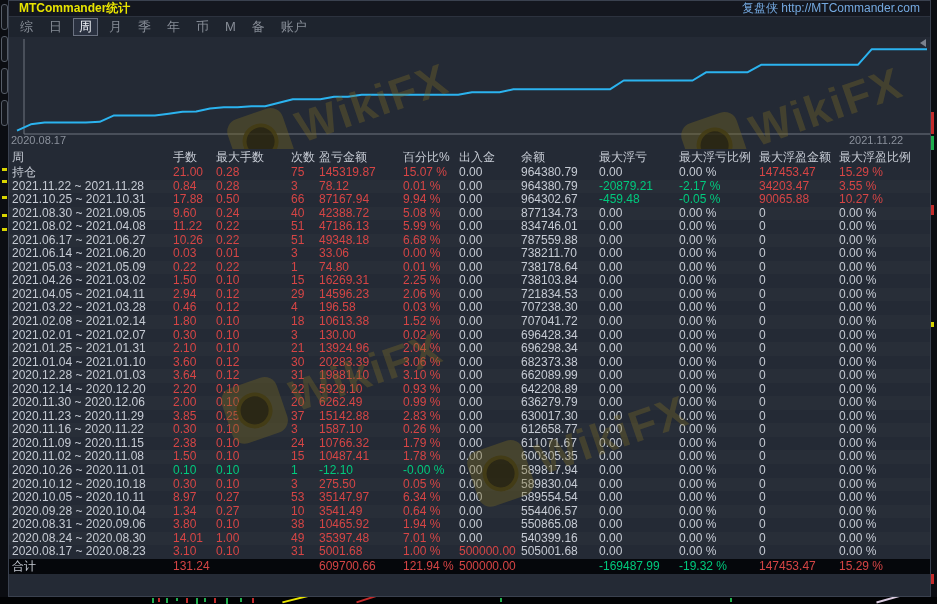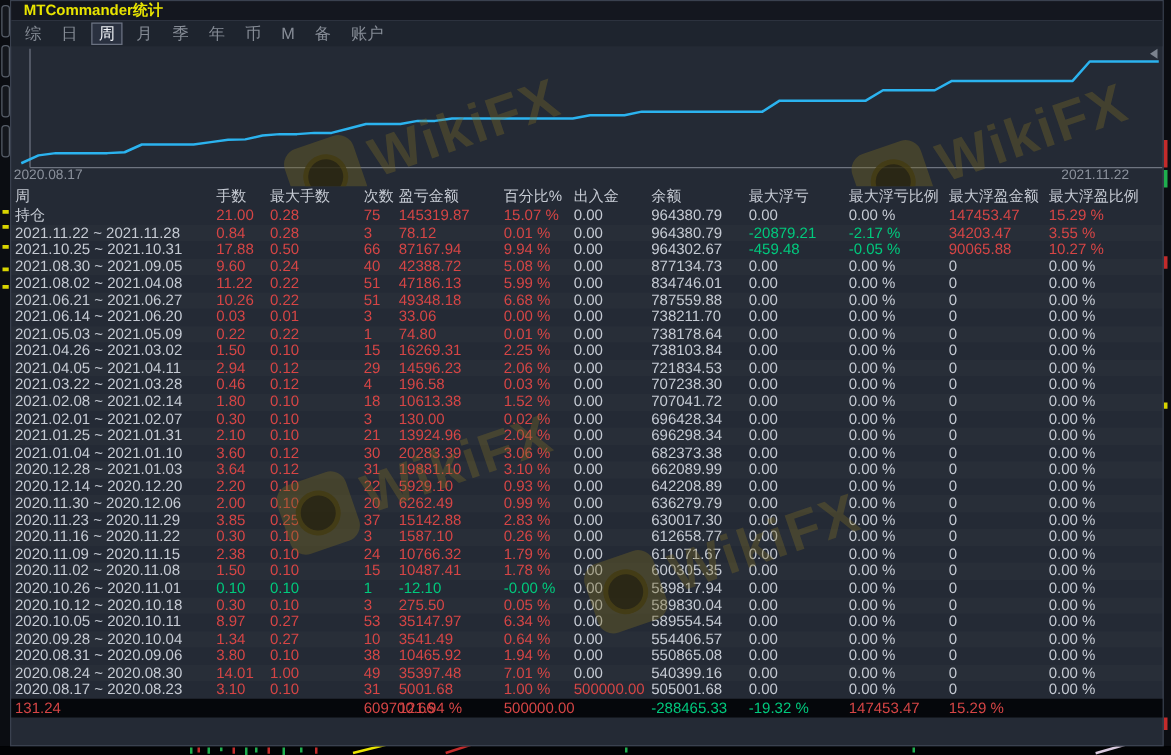--- a/index.html
+++ b/index.html
@@ -97,20 +97,21 @@
   <div class="c" style="left:356px;width:22px;height:2px;background:#c32b2b;transform:rotate(-18deg)"></div>
   <div class="c" style="left:500px;height:4px;background:#1fae4e"></div>
   <div class="c" style="left:730px;height:4px;background:#1fae4e"></div>
   <div class="c" style="left:876px;width:26px;height:2px;background:#d9c9de;transform:rotate(-16deg)"></div>
 </div>
 
 <div class="window">
 
   <div class="titlebar">
     <span class="title">MTCommander统计</span>
+    <span class="ext-link">复盘侠 http://MTCommander.com</span>
   </div>
 
   <div class="menubar" id="menubar">
       <span class="menu-item">综</span>
       <span class="menu-item">日</span>
       <span class="menu-item active">周</span>
       <span class="menu-item">月</span>
       <span class="menu-item">季</span>
       <span class="menu-item">年</span>
       <span class="menu-item">币</span>
@@ -235,21 +236,21 @@
         <div class="cell r">47186.13</div>
         <div class="cell r">5.99 %</div>
         <div class="cell w">0.00</div>
         <div class="cell w">834746.01</div>
         <div class="cell w">0.00</div>
         <div class="cell w">0.00 %</div>
         <div class="cell w">0</div>
         <div class="cell w">0.00 %</div>
       </div>
       <div class="trow">
-        <div class="cell w">2021.06.21 ~ 2021.06.27</div>
+        <div class="cell w">2021.06.17 ~ 2021.06.27</div>
         <div class="cell r">10.26</div>
         <div class="cell r">0.22</div>
         <div class="cell r">51</div>
         <div class="cell r">49348.18</div>
         <div class="cell r">6.68 %</div>
         <div class="cell w">0.00</div>
         <div class="cell w">787559.88</div>
         <div class="cell w">0.00</div>
         <div class="cell w">0.00 %</div>
         <div class="cell w">0</div>
@@ -571,27 +572,28 @@
         <div class="cell r">5001.68</div>
         <div class="cell r">1.00 %</div>
         <div class="cell r">500000.00</div>
         <div class="cell w">505001.68</div>
         <div class="cell w">0.00</div>
         <div class="cell w">0.00 %</div>
         <div class="cell w">0</div>
         <div class="cell w">0.00 %</div>
       </div>
       <div class="trow total">
+        <div class="cell w">合计</div>
         <div class="cell r">131.24</div>
         <div class="cell r"></div>
         <div class="cell r"></div>
         <div class="cell r">609700.66</div>
         <div class="cell r">121.94 %</div>
         <div class="cell r">500000.00</div>
         <div class="cell w"></div>
-        <div class="cell g">-288465.33</div>
+        <div class="cell g">-169487.99</div>
         <div class="cell g">-19.32 %</div>
         <div class="cell r">147453.47</div>
         <div class="cell r">15.29 %</div>
       </div>
     </div>
 
 </div>
 
 </body></html>

